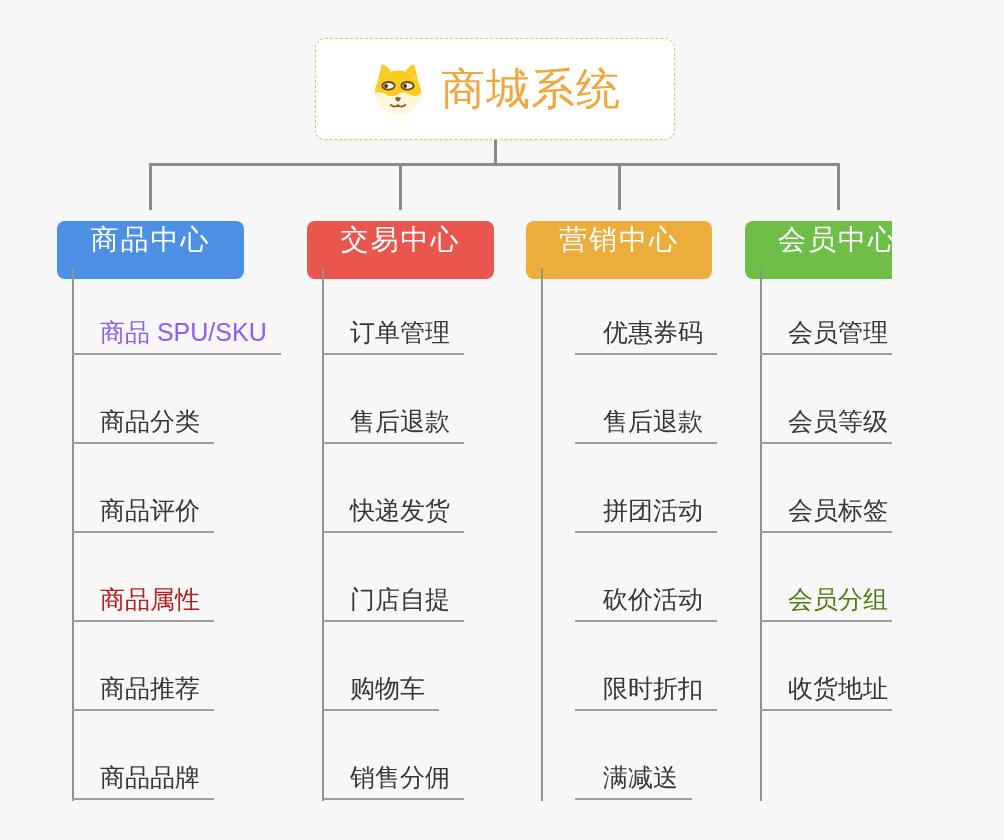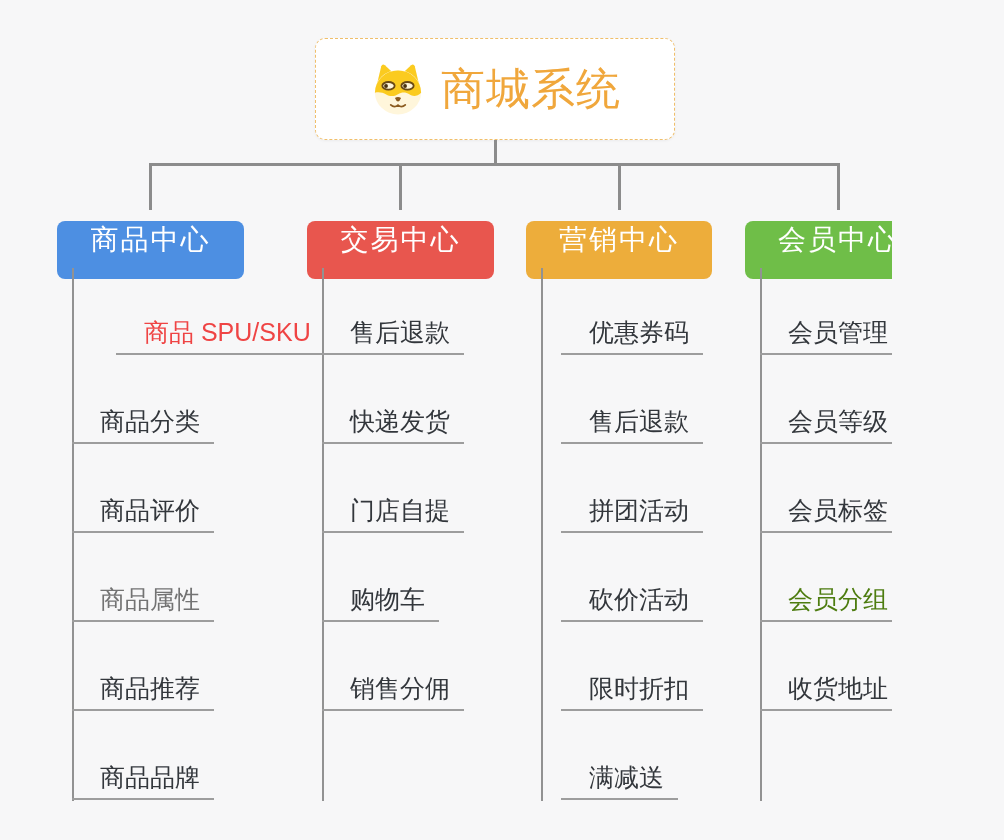--- a/index.html
+++ b/index.html
@@ -123,64 +123,67 @@
       <div class="connector" style="left: 617.5px; top: 163px; width: 3px; height: 47px; background: rgb(140, 140, 140);"></div>
       <div class="connector" style="left: 836.5px; top: 163px; width: 3px; height: 47px; background: rgb(140, 140, 140);"></div>
     </div>
   <div id="branch-layer">
       <div class="branch-box" style="left: 57px; width: 187px; background: rgb(77, 143, 226); color: rgb(255, 255, 255);">
         <span>商品中心</span>
       </div>
       <div class="trunk" style="left: 72px;"></div>
       <ul class="branch-list" style="left: 72px;">
         <li class="branch-item">
-          <span class="leaf-label" style="border-bottom-color: rgb(157, 157, 157); color: #ef4444; margin-left: 44px;">商品 SPU/SKU</span>
+          <span class="leaf-label" style="border-bottom-color: rgb(157, 157, 157); color: #8b5cf6;">商品 SPU/SKU</span>
         </li>
         <li class="branch-item">
           <span class="leaf-label" style="border-bottom-color: rgb(157, 157, 157); color: rgb(51, 55, 60);">商品分类</span>
         </li>
         <li class="branch-item">
           <span class="leaf-label" style="border-bottom-color: rgb(157, 157, 157); color: rgb(51, 55, 60);">商品评价</span>
         </li>
         <li class="branch-item">
-          <span class="leaf-label" style="border-bottom-color: rgb(157, 157, 157); color: #737373;">商品属性</span>
+          <span class="leaf-label" style="border-bottom-color: rgb(157, 157, 157); color: #b91c1c;">商品属性</span>
         </li>
         <li class="branch-item">
           <span class="leaf-label" style="border-bottom-color: rgb(157, 157, 157); color: rgb(51, 55, 60);">商品推荐</span>
         </li>
         <li class="branch-item">
           <span class="leaf-label" style="border-bottom-color: rgb(157, 157, 157); color: rgb(51, 55, 60);">商品品牌</span>
         </li>
       </ul>
       <div class="branch-box" style="left: 307px; width: 187px; background: rgb(232, 86, 78); color: rgb(255, 255, 255);">
         <span>交易中心</span>
       </div>
       <div class="trunk" style="left: 322px;"></div>
       <ul class="branch-list" style="left: 322px;">
         <li class="branch-item">
+          <span class="leaf-label" style="border-bottom-color: rgb(157, 157, 157); color: rgb(51, 55, 60);">订单管理</span>
+        </li>
+        <li class="branch-item">
           <span class="leaf-label" style="border-bottom-color: rgb(157, 157, 157); color: rgb(51, 55, 60);">售后退款</span>
         </li>
         <li class="branch-item">
           <span class="leaf-label" style="border-bottom-color: rgb(157, 157, 157); color: rgb(51, 55, 60);">快递发货</span>
         </li>
         <li class="branch-item">
           <span class="leaf-label" style="border-bottom-color: rgb(157, 157, 157); color: rgb(51, 55, 60);">门店自提</span>
         </li>
         <li class="branch-item">
           <span class="leaf-label" style="border-bottom-color: rgb(157, 157, 157); color: rgb(51, 55, 60);">购物车</span>
         </li>
         <li class="branch-item">
           <span class="leaf-label" style="border-bottom-color: rgb(157, 157, 157); color: rgb(51, 55, 60);">销售分佣</span>
         </li>
       </ul>
       <div class="branch-box" style="left: 526px; width: 186px; background: rgb(237, 173, 59); color: rgb(255, 255, 255);">
         <span>营销中心</span>
       </div>
       <div class="trunk" style="left: 541px;"></div>
-      <ul class="branch-list" style="left: 541px; padding-left: 20px;">
+      <ul class="branch-list" style="left: 555px; padding-left: 20px;">
         <li class="branch-item">
           <span class="leaf-label" style="border-bottom-color: rgb(157, 157, 157); color: rgb(51, 55, 60);">优惠券码</span>
         </li>
         <li class="branch-item">
           <span class="leaf-label" style="border-bottom-color: rgb(157, 157, 157); color: rgb(51, 55, 60);">售后退款</span>
         </li>
         <li class="branch-item">
           <span class="leaf-label" style="border-bottom-color: rgb(157, 157, 157); color: rgb(51, 55, 60);">拼团活动</span>
         </li>
         <li class="branch-item">

